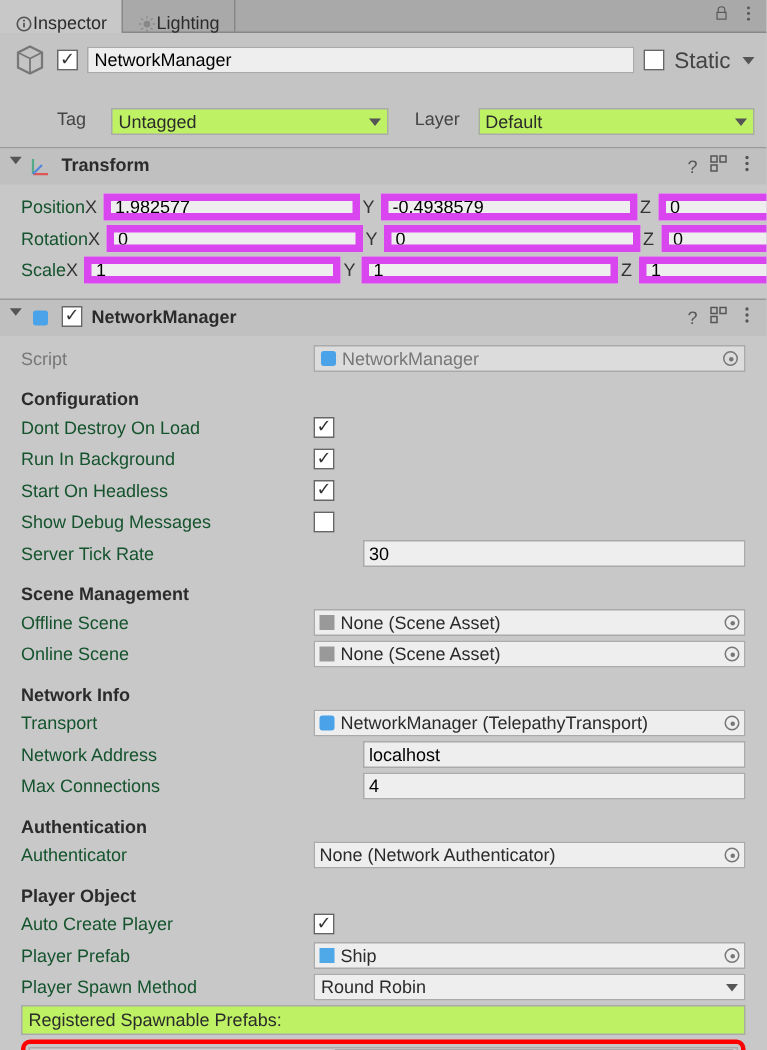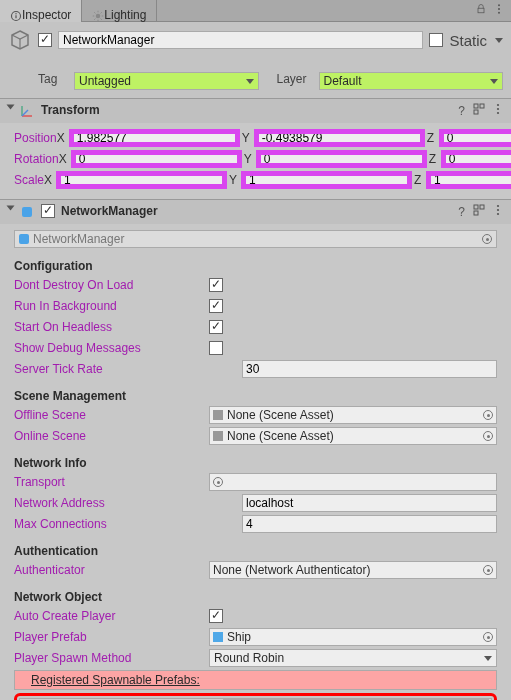--- a/index.html
+++ b/index.html
@@ -25,39 +25,39 @@
   .layer-label { width: 38px; color:#444; margin-left: 14px;}
 
   .component { border-bottom: 1px solid #999; }
   .comp-header { display:flex; align-items:flex-start; gap:6px; padding:4px 8px; background:#c0c0c0; }
   .foldout { width:0;height:0;border-top:4px solid transparent;border-bottom:4px solid transparent;border-left:5px solid #555; transform:rotate(90deg);}
   .comp-icon { width:16px;height:16px; display:inline-flex; align-items:center; justify-content:center;}
   .comp-title { flex:1; font-weight:bold; }
   .comp-tools { display:flex; gap:8px; align-items:center; color:#555;}
   .comp-body { padding: 4px 14px 8px 14px; }
   .field-row { display:flex; align-items:center; height:20px; margin:1px 0; }
-  .field-label { width: 195px; color:#a21caf; }
+  .field-label { width: 195px; color:#14532d; }
   .field-dim { color: #777; }
   .vec3 { flex:1; display:flex; gap:2px; }
   .axis { display:flex; align-items:center; flex:1; }
   .axis-label { width:12px; color:#333; }
   .num-input { flex:1; height:18px; background:#eee; border:5px solid #d946ef; padding:0 3px; font-size:12px; }
   .text-input { flex:1; height:18px; background:#eee; border:1px solid #aaa; padding:0 3px; font-size:12px;margin-left:33px; }
   .readonly-box { flex:1; height:18px; background:#dcdcdc; border:1px solid #aaa; padding:0 4px; display:flex; align-items:center; color:#777; gap:4px; justify-content:space-between;}
   .object-box { flex:1; height:18px; background:#eee; border:1px solid #aaa; padding:0 3px; display:flex; align-items:center; gap:4px; justify-content:space-between;}
   .obj-inner { display:flex; align-items:center; gap:4px; }
   .target-dot { width:10px;height:10px; border:1px solid #777; border-radius:50%; position:relative; }
   .target-dot::after { content:""; position:absolute; width:3px;height:3px; background:#777; border-radius:50%; top:2.5px; left:2.5px;}
   .dd-full { flex:1; height:18px; background:#eee; border:1px solid #aaa; display:flex; align-items:center; padding:0 4px; justify-content:space-between;gap:10px;}
   .section-head { font-weight:bold; margin-top:10px; margin-bottom:2px; }
   .script-icon { width:10px; height:10px; background:#4aa3e8; border-radius:2px; display:inline-block;}
   .prefab-icon { width:10px; height:10px; background:#4fa8e8; display:inline-block;}
   .scene-icon { width:10px; height:10px; background:#999; display:inline-block;}
 
-  .reg-prefabs { background:#fca5a5; border:1px solid #aaa; margin:2px 0 0 0; padding:2px 16px;text-decoration:underline; }
+  .reg-prefabs { background:#bef264; border:1px solid #aaa; margin:2px 0 0 0; padding:2px 4px; }
   .highlight-row { border: 3px solid #ff0000; border-radius:6px; padding:2px; margin-top:3px; }
   .spawnable-item { background:#cfcfcf; border:1px solid #aaa; display:flex; align-items:center; height:20px; }
   .drag-handle { color:#888; padding:0 4px; letter-spacing:-2px;}
   .spawn-label { width: 190px; padding-left:2px;}
 </style>
 </head>
 <body>
 
 <div class="tab-bar">
   <div class="tab active">
@@ -231,20 +231,21 @@
           </svg></span>
       <span><svg width="10" height="12" viewBox="0 0 10 12">
             <circle cx="5" cy="2" r="1.1" fill="#555"></circle>
             <circle cx="5" cy="6" r="1.1" fill="#555"></circle>
             <circle cx="5" cy="10" r="1.1" fill="#555"></circle>
           </svg></span>
     </div>
   </div>
   <div class="comp-body">
     <div class="field-row">
+      <span class="field-label field-dim">Script</span>
       <div class="readonly-box">
         <span class="obj-inner">
             <span class="script-icon"></span>
             <span>NetworkManager</span>
           </span>
         <span class="target-dot"></span>
       </div>
     </div>
 
     <div class="section-head">Configuration</div>
@@ -288,20 +289,24 @@
             <span>None (Scene Asset)</span>
           </span>
         <span class="target-dot"></span>
       </div>
     </div>
 
     <div class="section-head">Network Info</div>
     <div class="field-row">
       <span class="field-label">Transport</span>
       <div class="object-box">
+        <span class="obj-inner">
+            <span class="script-icon"></span>
+            <span>NetworkManager (TelepathyTransport)</span>
+          </span>
         <span class="target-dot"></span>
       </div>
     </div>
     <div class="field-row">
         <span class="field-label">Network Address</span>
         <input class="text-input" value="localhost" style="">
       </div>
     <div class="field-row">
         <span class="field-label">Max Connections</span>
         <input class="text-input" value="4" style="">
@@ -311,21 +316,21 @@
     <div class="field-row">
       <span class="field-label">Authenticator</span>
       <div class="object-box">
         <span class="obj-inner">
             <span>None (Network Authenticator)</span>
           </span>
         <span class="target-dot"></span>
       </div>
     </div>
 
-    <div class="section-head">Network Object</div>
+    <div class="section-head">Player Object</div>
     <div class="field-row">
         <span class="field-label">Auto Create Player</span>
         <span class="chk checked"></span>
       </div>
     <div class="field-row">
       <span class="field-label">Player Prefab</span>
       <div class="object-box">
         <span class="obj-inner">
             <span class="prefab-icon"></span>
             <span>Ship</span>

